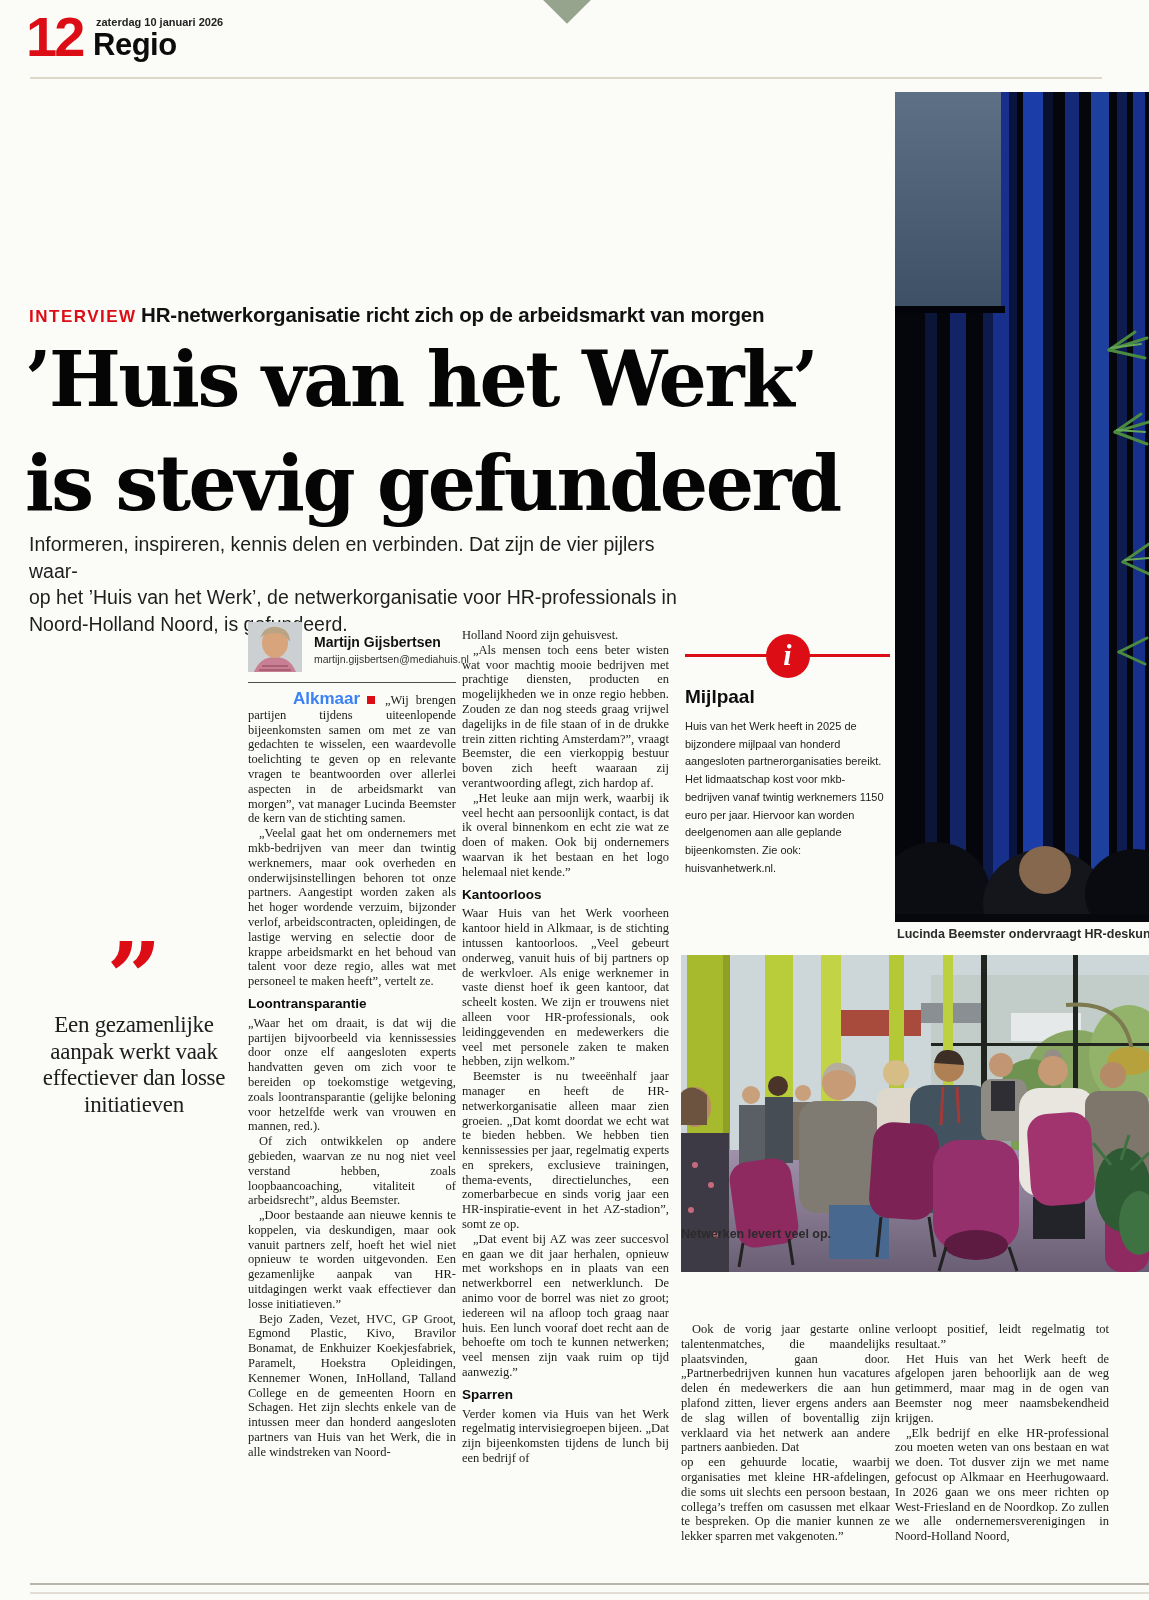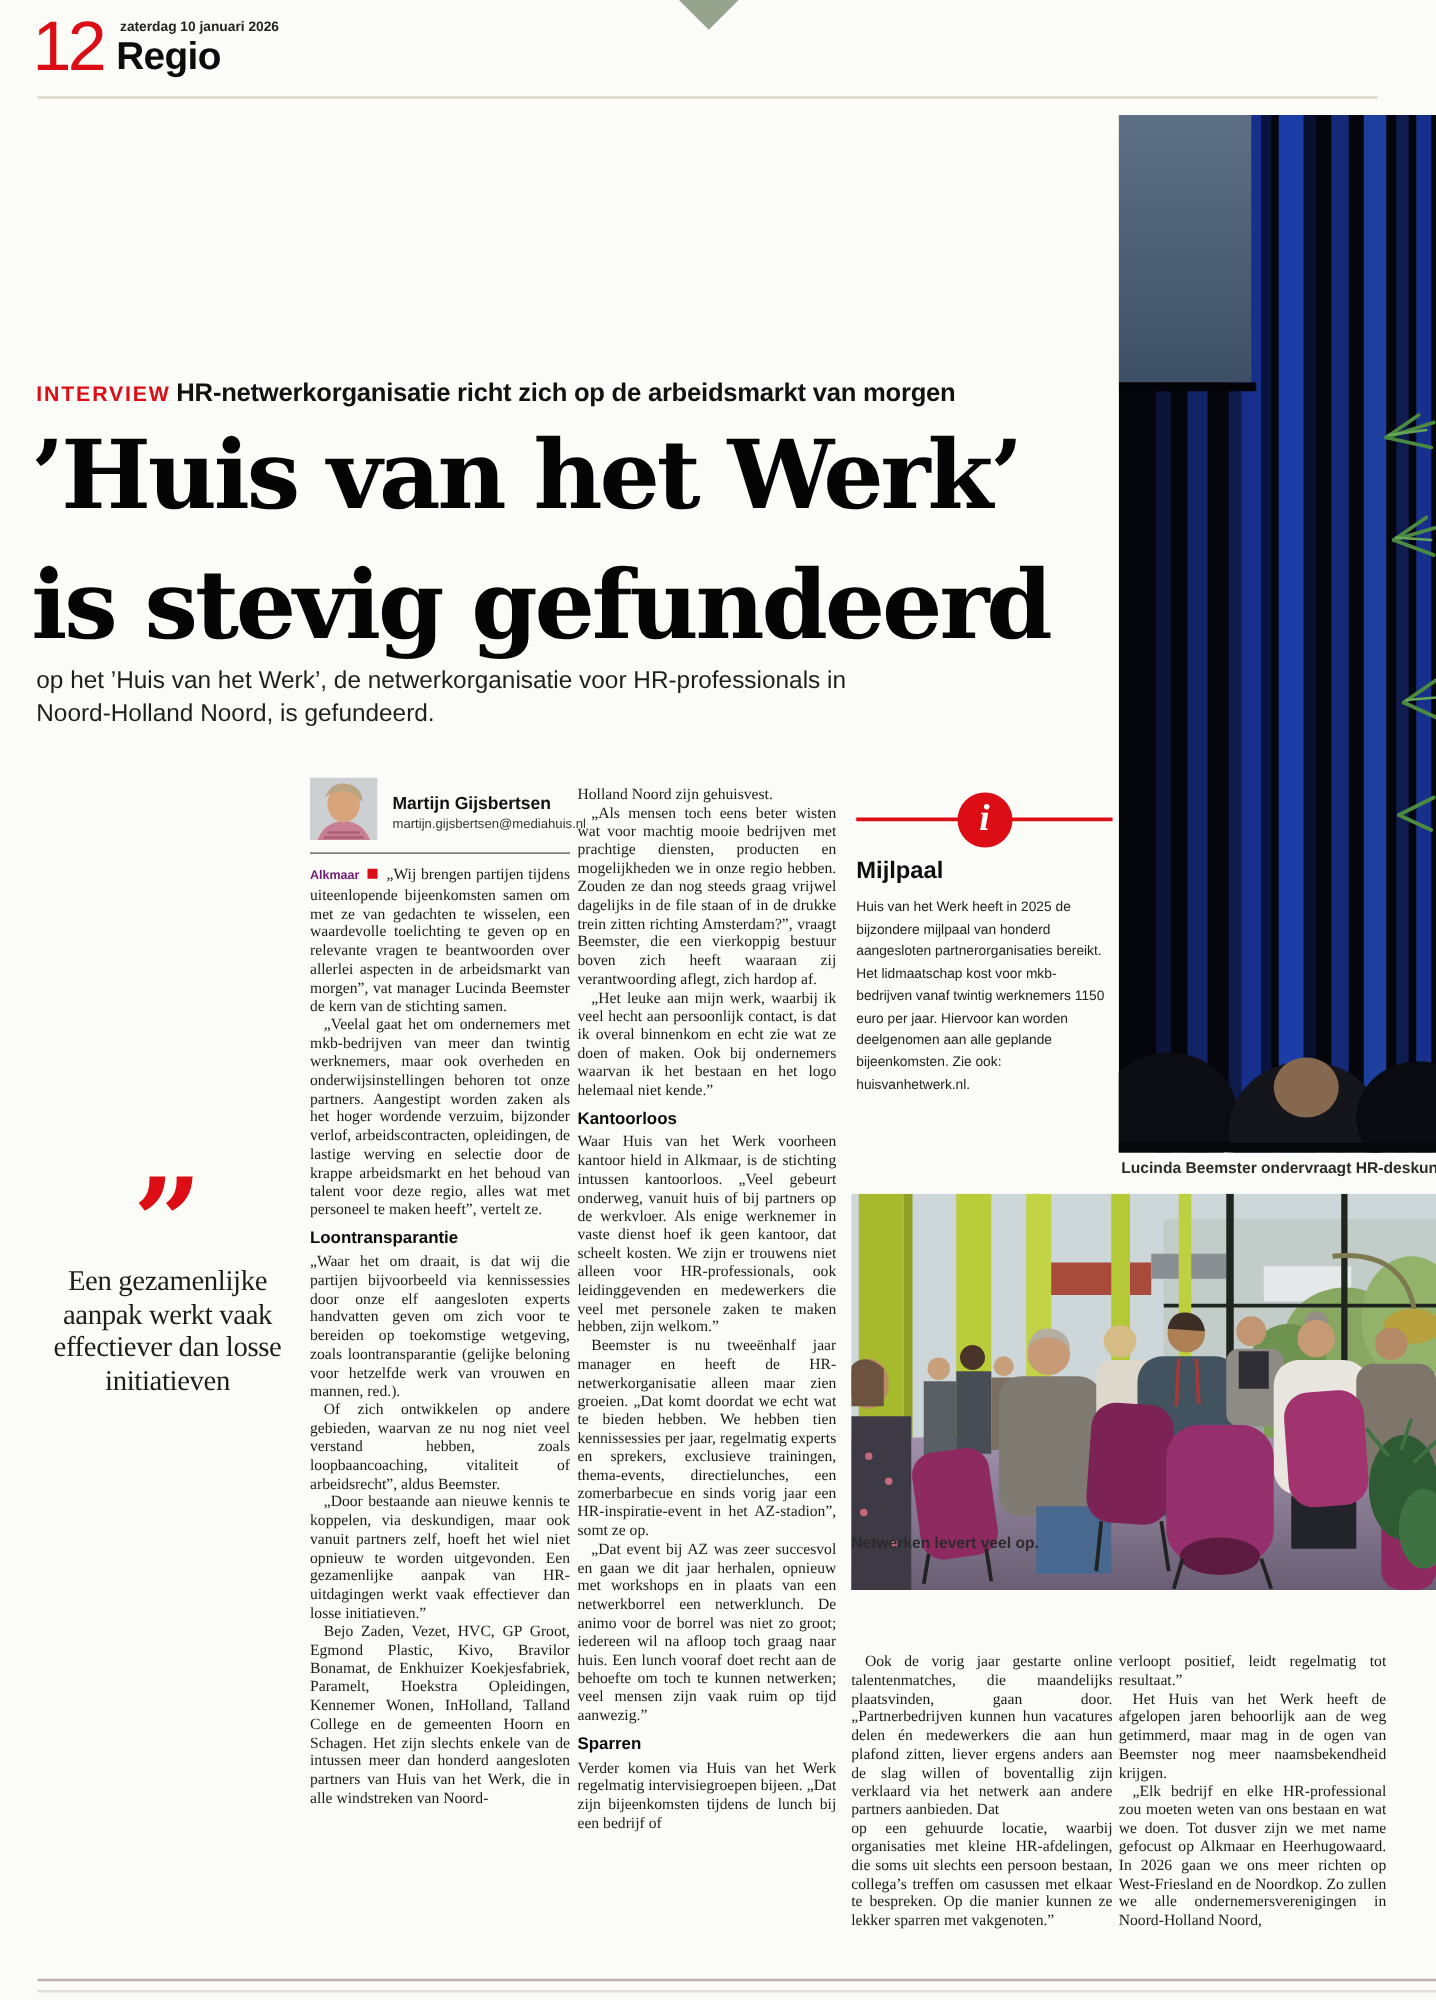--- a/index.html
+++ b/index.html
@@ -5,21 +5,21 @@
   html,body{margin:0;padding:0;}
   body{
     width:1149px;height:1600px;position:relative;overflow:hidden;
     background:#fbfbf8;
     font-family:"Liberation Sans",sans-serif;
     color:#1c1c1c;
   }
   .abs{position:absolute;}
 
   
-  .page-num{left:26px;top:10px;font-size:56px;font-weight:normal;color:var(--red);letter-spacing:-3px;line-height:54px;}
+  .page-num{left:26px;top:10px;font-size:56px;font-weight:bold;color:var(--red);letter-spacing:-3px;line-height:54px;}
   .page-date{left:96px;top:16px;font-size:11px;font-weight:bold;color:#222;}
   .page-section{left:93px;top:27px;font-size:31px;font-weight:bold;color:#0c0c0c;letter-spacing:-0.5px;}
   .header-rule{left:30px;top:77px;width:1072px;height:2px;background:#ddd8ca;}
   .top-diamond{left:548px;top:-22px;width:38px;height:38px;background:#96a48e;transform:rotate(45deg);}
 
   
   .kicker{left:29px;top:303px;width:880px;font-weight:bold;}
   .kicker .lbl{color:var(--red);font-size:17px;letter-spacing:1.5px;}
   .kicker .txt{color:#111;font-size:20.5px;letter-spacing:-0.2px;}
   .headline{left:25px;top:328px;width:880px;font-family:"DejaVu Serif","Liberation Serif",serif;
@@ -36,21 +36,21 @@
   .col{font-family:"Liberation Serif",serif;font-size:12.5px;line-height:14.8px;
        text-align:justify;color:#1b1b1b;overflow:hidden;hyphens:auto;-webkit-hyphens:auto;}
   .col1{left:248px;top:692px;width:208px;height:872px;}
   .col2{left:462px;top:628px;width:207px;height:950px;}
   .bcol1{left:681px;top:1322px;width:209px;height:252px;}
   .bcol2{left:895px;top:1322px;width:214px;height:256px;}
   .body-p{margin:0;}
   .body-p.indent{text-indent:11px;}
   .subhead{font-family:"Liberation Sans",sans-serif;font-size:13.5px;font-weight:bold;color:#0d0d0d;
            margin:8px 0 4px;text-align:left;}
-  .place{font-family:"Liberation Sans",sans-serif;font-weight:bold;font-size:10px;color:#701a75;}
+  .place{font-family:"Liberation Sans",sans-serif;font-weight:bold;font-size:17px;color:#3b82f6;margin-left:45px;}
   .redsq{display:inline-block;width:8px;height:8px;background:var(--red);margin:0 3px 0 7px;}
 
   
   .pullquote{left:28px;top:946px;width:212px;text-align:center;}
   .pq-mark{font-family:"DejaVu Serif",serif;font-weight:bold;color:var(--red);font-size:96px;line-height:64px;height:66px;}
   .pq-text{font-family:"Liberation Serif",serif;font-size:23px;line-height:26.5px;color:#1d1d1d;letter-spacing:-0.3px;}
 
   
   .infobox{left:685px;top:634px;width:205px;}
   .ib-rule{position:absolute;left:0;top:20px;width:100%;height:3px;background:var(--red);}
@@ -129,20 +129,21 @@
 
 <div class="abs kicker">
   <span class="lbl">INTERVIEW</span>
   <span class="txt">HR-netwerkorganisatie richt zich op de arbeidsmarkt van morgen</span>
 </div>
 <div class="abs headline">
   <span style="display:block">’Huis van het Werk’</span>
   <span style="display:block">is stevig gefundeerd</span>
 </div>
 <div class="abs lede">
+  <span style="display:block">Informeren, inspireren, kennis delen en verbinden. Dat zijn de vier pijlers waar-</span>
   <span style="display:block">op het ’Huis van het Werk’, de netwerkorganisatie voor HR-professionals in</span>
   <span style="display:block">Noord-Holland Noord, is gefundeerd.</span>
 </div>
 
 <div class="abs byline">
   <svg width="54" height="50" viewBox="0 0 54 50">
     <rect width="54" height="50" fill="#ccd0d2"></rect>
     <path d="M6 50 Q12 35 27 35 Q42 35 48 50 Z" fill="#c97f93"></path>
     <path d="M14 44 L40 44 M11 48 L43 48" stroke="#a95f75" stroke-width="2"></path>
     <ellipse cx="27" cy="21" rx="13" ry="15" fill="#d7a47c"></ellipse>

